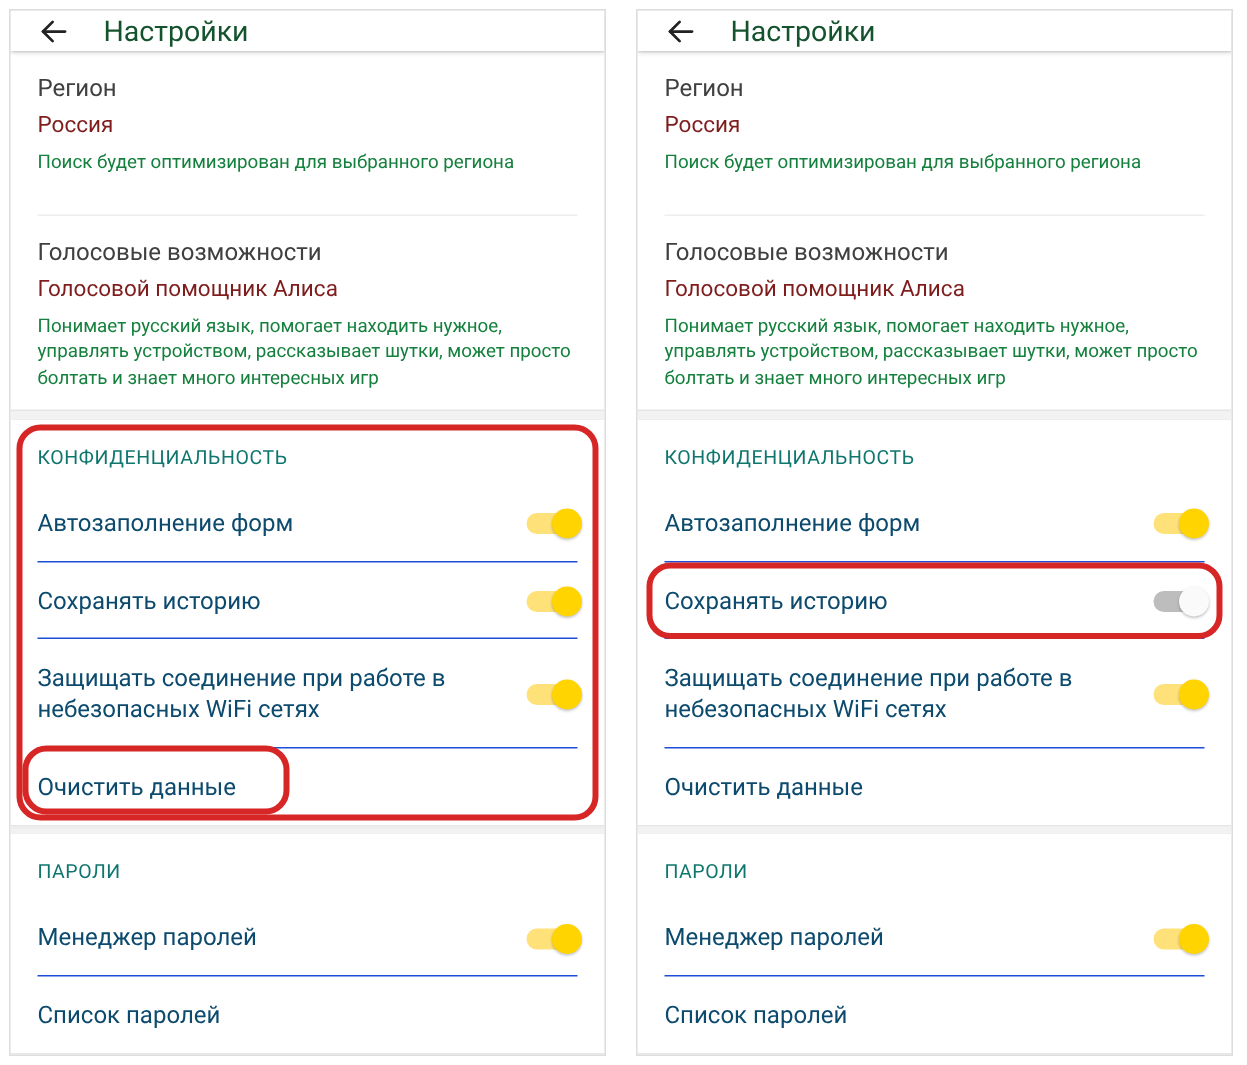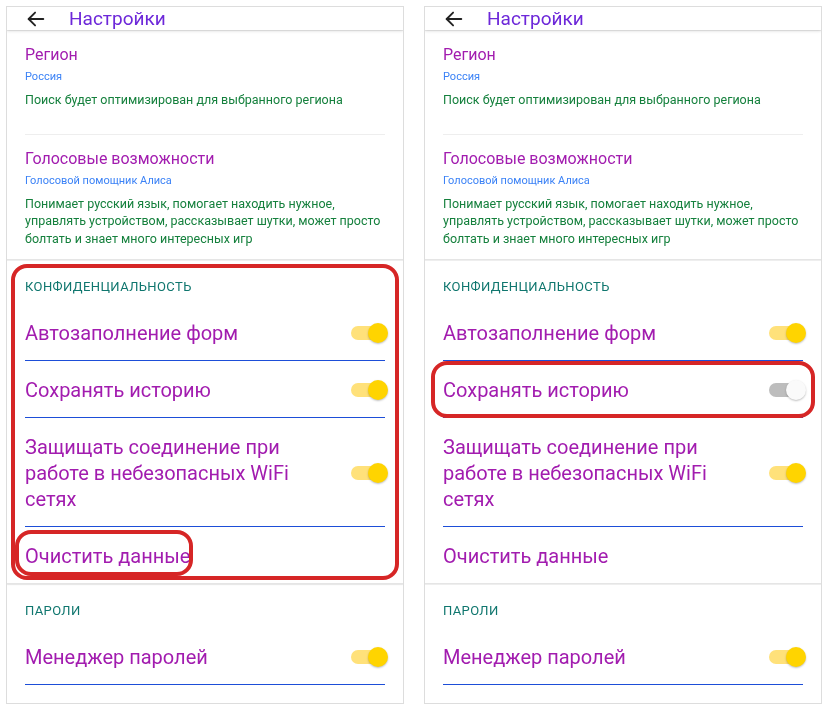--- a/index.html
+++ b/index.html
@@ -28,21 +28,21 @@
     display: flex;
     align-items: center;
     padding: 0 18px;
     gap: 22px;
     box-shadow: 0 1px 3px rgba(0,0,0,0.15);
     position: relative;
     z-index: 2;
   }
   .topbar .title {
     font-size: 19px;
-    color: #6d28d9;
+    color: #14532d;
   }
   .back-icon svg { display: block; }
   .spacer { height: 10px; background: #f2f2f2; }
   .section {
     background: #fff;
     padding: 0 18px;
   }
   .section.card {
     border-top: 1px solid #eee;
     border-bottom: 1px solid #e5e5e5;
@@ -58,22 +58,22 @@
   .row {
     padding: 16px 0 14px 0;
     display: flex;
     align-items: center;
     justify-content: space-between;
     gap: 12px;
     border-top: 1px solid #1d4ed8;
   }
   .row.first { border-top: none; }
   .row .label {
-    font-size: 20px;
-    color: #a21caf;
+    font-size: 16px;
+    color: #0c4a6e;
     line-height: 1.3;
   }
   
   .toggle {
     width: 34px;
     height: 14px;
     border-radius: 9px;
     position: relative;
     flex-shrink: 0;
   }
@@ -84,22 +84,22 @@
     position: absolute;
     top: -3px;
     box-shadow: 0 1px 2px rgba(0,0,0,0.25);
   }
   .toggle.on { background: #ffe17a; }
   .toggle.on .knob { background: #ffd400; right: -3px; }
   .toggle.off { background: #bdbdbd; }
   .toggle.off .knob { background: #fafafa; right: -3px; }
   
   .info-block { padding: 14px 0 12px 0; }
-  .info-block .title2 { font-size: 16px; color: #a21caf; }
-  .info-block .value { font-size: 11px; color: #3b82f6; margin-top: 6px; }
+  .info-block .title2 { font-size: 16px; color: #404040; }
+  .info-block .value { font-size: 15px; color: #7f1d1d; margin-top: 6px; }
   .info-block .hint { font-size: 12.5px; color: #15803d; margin-top: 8px; line-height: 1.4; }
   .info-block + .info-block { border-top: 1px solid #eee; padding-top: 14px; margin-top: 13px; }
   
   .hl-wrap { position: relative; }
   .hl {
     position: absolute;
     border: 4px solid #d62626;
     border-radius: 16px;
     pointer-events: none;
     z-index: 5;

